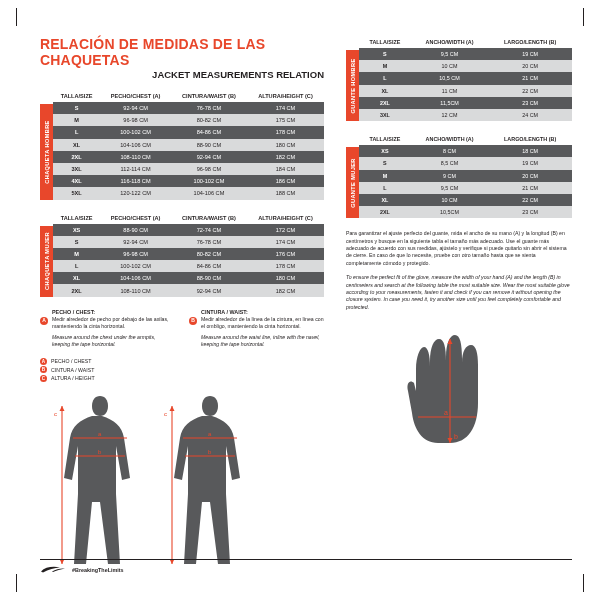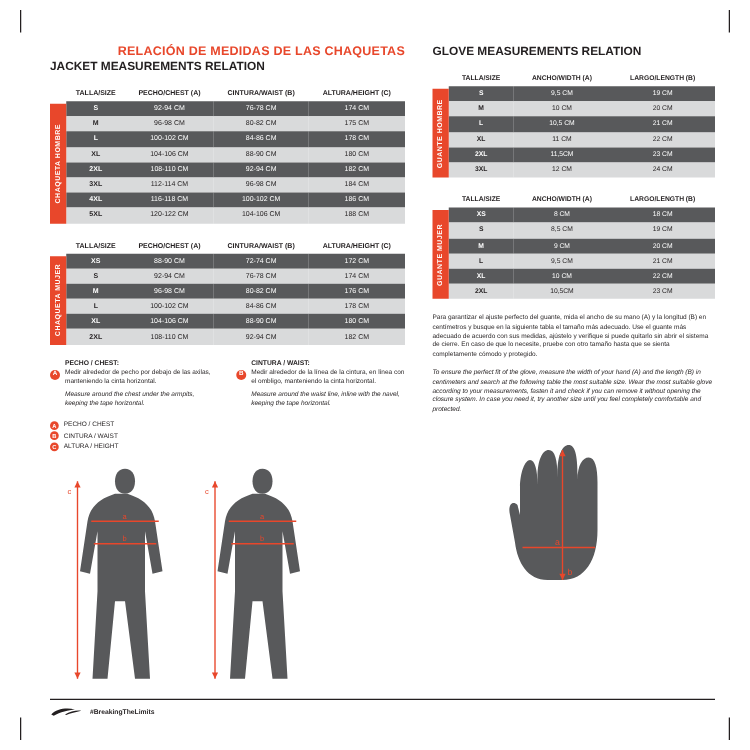--- a/index.html
+++ b/index.html
@@ -27,32 +27,32 @@
     position:absolute;
     left:40px; right:28px; top:36px;
     display:flex;
     gap:22px;
   }
   .col-left { width:284px; }
   .col-right { width:226px; }
 
   h1.title {
     color:#e8472b;
-    font-size:10px;
+    font-size:14px;
     font-weight:bold;
     letter-spacing:.2px;
     margin:0 0 1px 0;
-    text-align:right;
+    text-align:left;
   }
   h2.subtitle {
     color:#231f20;
     font-size:9.5px;
     font-weight:bold;
     margin:0 0 10px 0;
-    text-align:left;
+    text-align:right;
   }
 
   
   .tblwrap { position:relative; margin-bottom:12px; }
   .sidetab {
     position:absolute;
     left:0; top:14px; bottom:0;
     width:13px;
     background:#e8472b;
     color:#ffffff;
@@ -351,21 +351,20 @@
           <text x="168" y="68" font-size="6" fill="#e8472b" font-family="Liberation Sans, sans-serif">b</text>
           <line x1="132" y1="20" x2="132" y2="178" stroke="#e8472b" stroke-width="1.1"></line>
           <path d="M132 20 l-2.5 5 h5 z" fill="#e8472b"></path>
           <path d="M132 178 l-2.5 -5 h5 z" fill="#e8472b"></path>
           <text x="124" y="30" font-size="6" fill="#e8472b" font-family="Liberation Sans, sans-serif">c</text>
         </svg>
       </div>
     </div>
 
     <div class="col-right">
-      <h2 class="subtitle">GLOVE MEASUREMENTS RELATION</h2>
 
       <div class="tblwrap">
         <div class="sidetab">
           <span>GUANTE HOMBRE</span>
         </div>
         <table>
           <thead>
             <tr>
               <th class="first">TALLA/SIZE</th>
               <th>ANCHO/WIDTH (A)</th>

